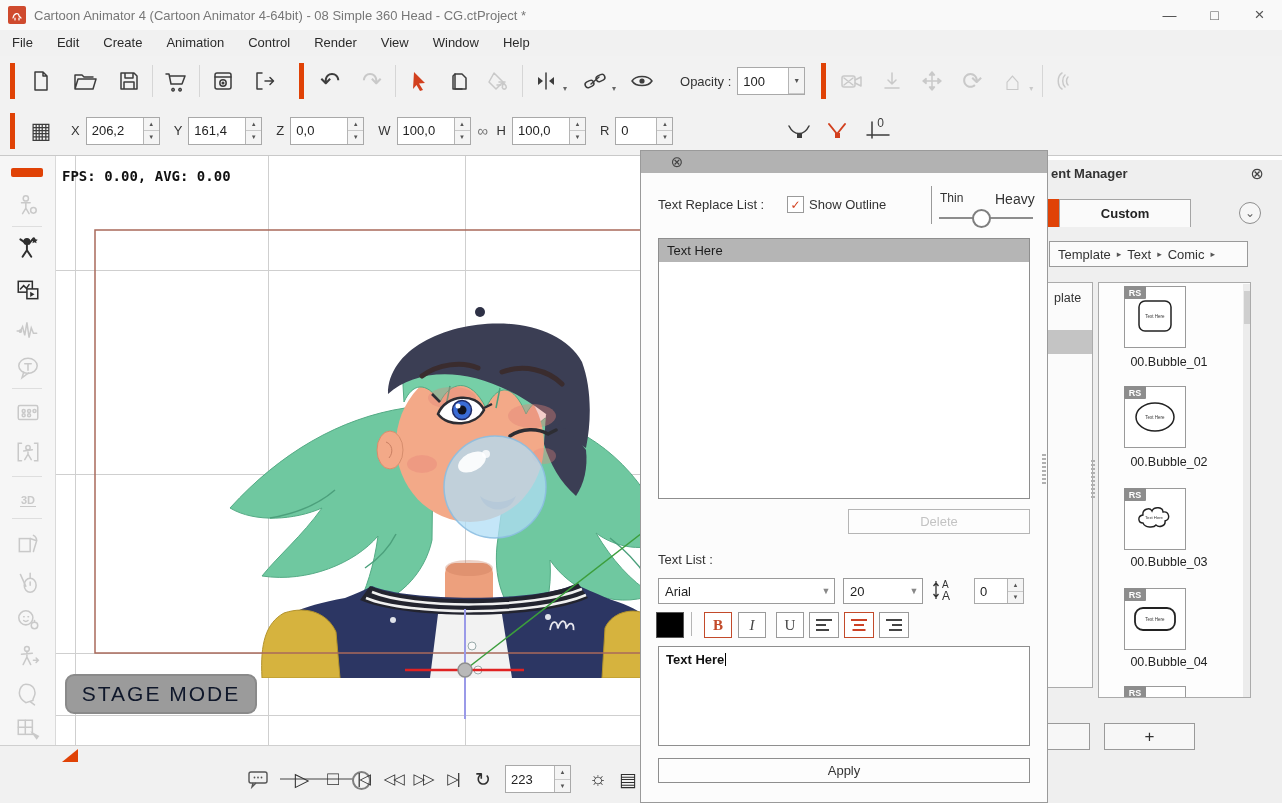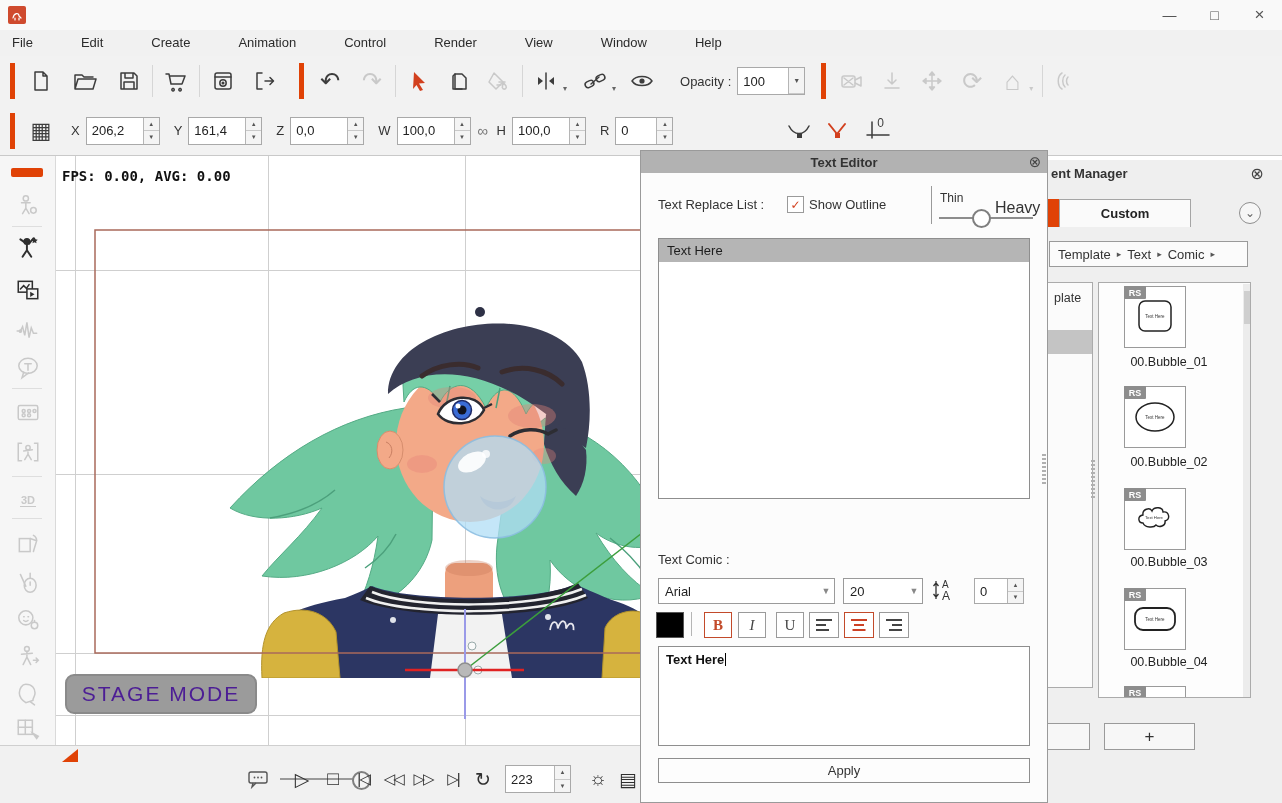--- a/index.html
+++ b/index.html
@@ -5,21 +5,21 @@
   html,body{margin:0;padding:0;background:#888;}
   #app{position:relative;width:1282px;height:803px;background:#fff;overflow:hidden;
        font-family:"Liberation Sans","DejaVu Sans",sans-serif;color:#333;font-size:13px;}
   .abs{position:absolute;}
   
   .titlebar{left:0;top:0;width:1282px;height:30px;background:#f9f9f9;border-bottom:1px solid #e6e6e6;display:flex;align-items:center;}
   .applogo{width:18px;height:18px;margin:0 8px 0 8px;background:#cf4a2e;border-radius:2px;display:flex;align-items:center;justify-content:center;}
   .title-text{color:#777;font-size:13px;}
   .wincontrols{margin-left:auto;display:flex;height:30px;}
   .winbtn{width:45px;height:30px;display:flex;align-items:center;justify-content:center;color:#555;font-size:14px;}
-  .menubar{left:0;top:30px;width:1282px;height:26px;background:#f1f1f1;border-bottom:1px solid #e2e2e2;display:flex;align-items:center;gap:24px;}
+  .menubar{left:0;top:30px;width:1282px;height:26px;background:#f1f1f1;border-bottom:1px solid #e2e2e2;display:flex;align-items:center;}
   .menu-item{padding:0 12px;line-height:26px;color:#2b2b2b;font-size:13px;}
   
   .toolbar{left:0;width:1282px;height:50px;background:#f2f2f2;display:flex;align-items:center;}
   .tb1{top:56px;border-bottom:1px solid #dcdcdc;}
   .tb2{top:106px;border-bottom:1px solid #c9c9c9;height:49px;}
   .redbar{width:5px;height:36px;background:#e04206;margin:0 10px;flex:none;}
   .vdiv{width:1px;height:32px;background:#d6d6d6;margin:0 7px;flex:none;}
   .ticon{height:32px;min-width:32px;display:flex;align-items:center;justify-content:center;color:#3d3d3d;flex:none;}
   .ticon.dis{color:#c9c9c9;}
   .ticon.red{color:#d2401e;}
@@ -39,21 +39,21 @@
   .sicon.on{color:#2f2f2f;}
   .sicon svg{stroke:currentColor;fill:none;stroke-width:1.4;stroke-linecap:round;}
   .sdiv{position:absolute;left:12px;width:30px;height:1px;background:#dedede;}
   .s3d{font-size:11px;font-weight:bold;letter-spacing:0;}
   
   .canvas{left:56px;top:156px;width:1226px;height:589px;background:#fff;}
   .guide-v{position:absolute;width:1px;background:#cfcfcf;}
   .guide-h{position:absolute;height:1px;background:#cfcfcf;}
   .fps{left:62px;top:168px;font-family:"DejaVu Sans Mono","Liberation Mono",monospace;font-weight:bold;font-size:14px;color:#111;}
   .stagemode{left:65px;top:674px;width:188px;height:36px;background:#9b9b9b;border:2px solid #8a8a8a;border-radius:9px;
-             color:#4c1d95;font-size:21px;letter-spacing:2px;display:flex;align-items:center;justify-content:center;}
+             color:#0f172a;font-size:21px;letter-spacing:2px;display:flex;align-items:center;justify-content:center;}
   
   .bottombar{left:0;top:745px;width:1282px;height:58px;background:#f1f1f1;border-top:1px solid #cfcfcf;}
   .corner-tri{position:absolute;left:62px;top:3px;width:16px;height:13px;background:#e04206;clip-path:polygon(0 100%,100% 0,100% 100%);}
   .pb-icon{position:absolute;top:20px;width:26px;height:26px;display:flex;align-items:center;justify-content:center;color:#2f2f2f;font-size:19px;}
   .pb-icon.sm{font-size:15px;letter-spacing:-2px;}
   .track{position:absolute;height:2px;background:#9a9a9a;}
   .knob{position:absolute;width:15px;height:15px;border:2px solid #7f7f7f;border-radius:50%;background:#f4f4f4;}
   
   .texteditor{left:640px;top:150px;width:408px;height:653px;background:#fcfcfc;border:1px solid #9a9a9a;box-sizing:border-box;z-index:30;}
   .te-header{position:absolute;left:0;top:0;width:100%;height:22px;background:#b2b2b2;display:flex;align-items:center;}
@@ -108,20 +108,21 @@
 <body>
 
 <div id="app">
 
   <div class="abs titlebar">
     <div class="applogo">
       <svg width="14" height="14" viewBox="0 0 14 14">
           <path d="M3 10c1-5 6-6 6-2l2 2M5 10v2M9 10v2" stroke="#fff" fill="none" stroke-width="1.2" stroke-linecap="round"></path>
         </svg>
     </div>
+    <span class="title-text">Cartoon Animator 4  (Cartoon Animator 4-64bit) - 08 Simple 360 Head - CG.ctProject *</span>
     <div class="wincontrols">
       <div class="winbtn">—</div>
       <div class="winbtn">□</div>
       <div class="winbtn" style="font-size:17px;">×</div>
     </div>
   </div>
 
   <div class="abs menubar">
     <span class="menu-item">File</span>
     <span class="menu-item">Edit</span>
@@ -619,35 +620,35 @@
           <div class="vthumb"></div>
         </div>
     </div>
     <div class="cm-btn" style="left:0;top:563px;width:51px;height:25px"></div>
     <div class="cm-btn" style="left:67px;top:563px;width:89px;height:25px">+</div>
   </div>
 
   <div class="abs texteditor">
     <div class="te-header">
       <span style="width:24px"></span>
-      <span class="te-title">Text Editor</span>
       <span class="closeglyph">⊗</span>
     </div>
     <span class="te-label" style="left:17px;top:46px">Text Replace List :</span>
     <div class="checkbox" style="left:146px;top:45px">✓</div>
     <span class="te-label" style="left:168px;top:46px">Show Outline</span>
     <div style="position:absolute;left:290px;top:35px;width:1px;height:38px;background:#9a9a9a"></div>
     <span class="te-label" style="left:299px;top:40px;font-size:12px">Thin</span>
-    <span class="te-label" style="left:354px;top:48px;font-size:16px">Heavy</span>
+    <span class="te-label" style="left:354px;top:40px;font-size:14px">Heavy</span>
     <div class="track" style="left:298px;top:66px;width:94px;background:#8d8d8d"></div>
     <div class="knob" style="left:331px;top:58px;background:#fff"></div>
     <div class="listbox" style="left:17px;top:87px;width:370px;height:259px">
       <div class="listrow-sel">Text Here</div>
     </div>
-    <span class="te-label" style="left:17px;top:401px">Text Comic :</span>
+    <div class="btn disabled" style="left:207px;top:358px;width:180px;height:23px">Delete</div>
+    <span class="te-label" style="left:17px;top:401px">Text List :</span>
     <div class="combo" style="left:17px;top:427px;width:175px">
       <span class="val">Arial</span>
       <span class="dd">▼</span>
     </div>
     <div class="combo" style="left:202px;top:427px;width:78px">
       <span class="val">20</span>
       <span class="dd">▼</span>
     </div>
     <div style="position:absolute;left:290px;top:425px;width:28px;height:28px;color:#333">
       <svg width="28" height="28" viewBox="0 0 28 28">

